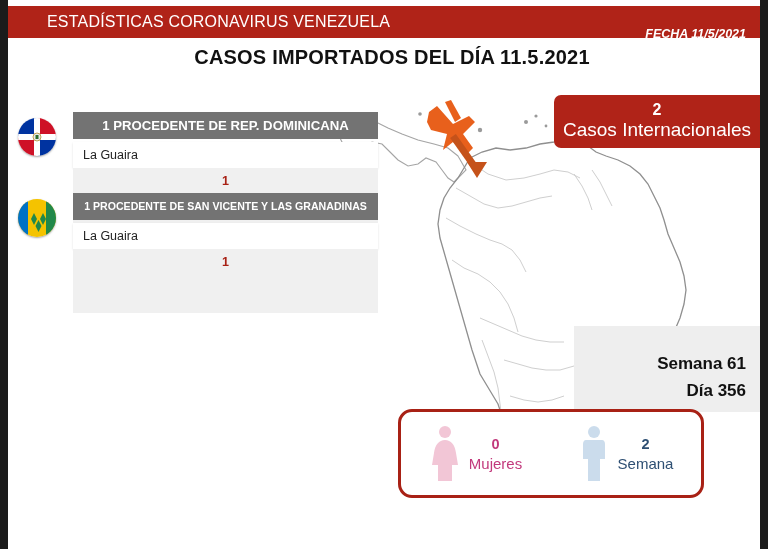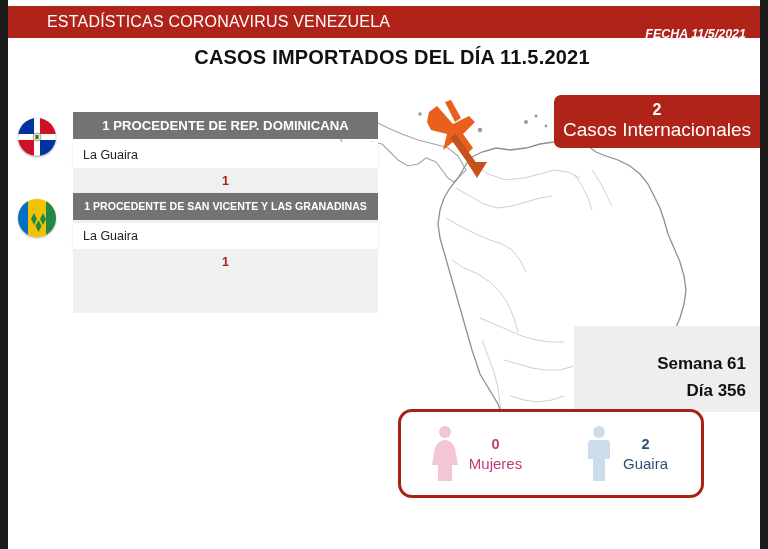--- a/index.html
+++ b/index.html
@@ -383,19 +383,19 @@
       </div>
     </div>
 
     <div class="gender-item men">
       <svg width="30" height="58" viewBox="0 0 30 58">
         <circle cx="15" cy="7" r="6" fill="#CBDCEC"></circle>
         <path d="M7 15 L23 15 C25 15 26 17 26 19 L26 34 L21 34 L21 56 L9 56 L9 34 L4 34 L4 19 C4 17 5 15 7 15 Z" fill="#CBDCEC"></path>
       </svg>
       <div class="gender-text">
         <div class="gender-num">2</div>
-        <div class="gender-label">Guaira</div>
+        <div class="gender-label">Semana</div>
       </div>
     </div>
 
   </div>
 
 </div>
 
 </body></html>

